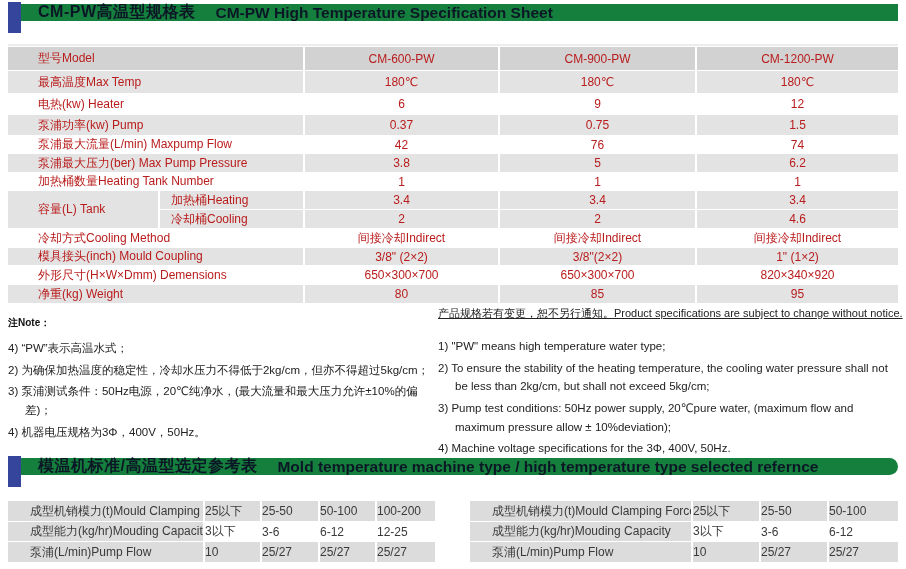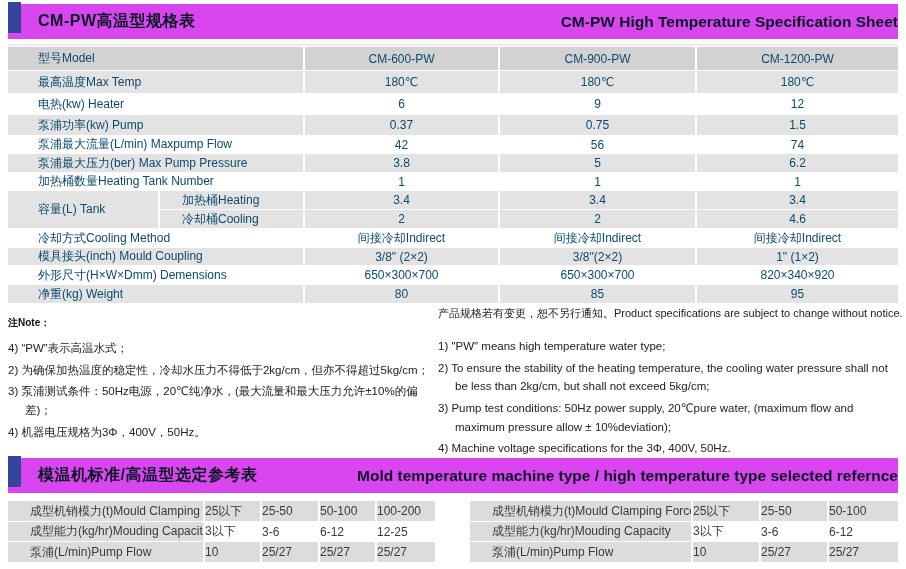--- a/index.html
+++ b/index.html
@@ -2,44 +2,44 @@
 <html><head>
 <meta charset="utf-8">
 <style>
   html,body{margin:0;padding:0;}
   body{
     width:906px;height:569px;background:#ffffff;position:relative;overflow:hidden;
     font-family:"Liberation Sans","DejaVu Sans",sans-serif;
     -webkit-font-smoothing:antialiased;
   }
   
-  .banner{position:absolute;left:8px;width:890px;height:35px;background:#d946ef;display:flex;align-items:center;justify-content:space-between;}
+  .banner{position:absolute;left:8px;width:890px;height:17px;background:#15803d;display:flex;align-items:center;}
   .banner .accent{position:absolute;left:0;top:-2px;width:13px;height:31px;background:#34459b;}
   .banner .t-zh{margin-left:30px;font-size:16px;font-weight:bold;color:#0c1726;letter-spacing:.5px;}
   .banner .t-en{margin-left:20px;font-size:15.5px;font-weight:bold;color:#0c1726;}
   #banner1{top:4px;}
-  #banner2{top:458px;}
+  #banner2{top:458px;border-radius:12px;}
   .topline{position:absolute;top:44px;left:8px;width:890px;height:2px;background:#ececec;}
   
   table{border-collapse:separate;border-spacing:0 1px;table-layout:fixed;}
   td{padding:0;overflow:hidden;white-space:nowrap;}
   .spec{position:absolute;top:46px;left:8px;width:890px;}
-  .spec td{font-size:12px;color:#0c4a6e;text-align:center;border-right:2px solid #fff;vertical-align:middle;}
+  .spec td{font-size:12px;color:#b91c1c;text-align:center;border-right:2px solid #fff;vertical-align:middle;}
   .spec td:last-child{border-right:none;}
   .spec td.lab{text-align:left;padding-left:30px;}
-  .spec td.sublab{text-align:left;padding-left:22px;}
+  .spec td.sublab{text-align:left;padding-left:11px;}
   .spec tr.hdr td{background:#d2d2d2;}
   .spec tr.g td{background:#e3e3e3;}
   
   .notes{position:absolute;top:304px;left:8px;width:892px;display:flex;}
   .notes-left{width:422px;flex:none;}
   .notes-right{width:460px;flex:none;margin-left:8px;}
   .note-h{font-size:10px;font-weight:bold;color:#111;margin:12px 0 9px 0;}
   .n-item{font-size:11.5px;color:#222;line-height:1.62;padding-left:17px;text-indent:-17px;margin-bottom:3px;}
-  .notice{font-size:11px;color:#222;white-space:nowrap;margin:2px 0 16px 0;}
+  .notice{font-size:11px;color:#222;white-space:nowrap;margin:2px 0 16px 0;text-decoration:underline;}
   
   .ref{position:absolute;top:500px;}
   #ref-left{left:8px;width:427px;}
   #ref-right{left:470px;width:428px;}
   .ref td{font-size:12px;color:#3a3a3a;text-align:left;border-right:2px solid #fff;vertical-align:middle;}
   .ref td:last-child{border-right:none;}
   .ref td.lab{text-align:left;padding-left:22px;background:#dcdcdc;}
   .ref tr.g td{background:#dcdcdc;}
 </style>
 </head>
@@ -81,21 +81,21 @@
   </tr>
   <tr class="g" style="height:20px">
     <td class="lab" colspan="2">泵浦功率(kw) Pump</td>
     <td>0.37</td>
     <td>0.75</td>
     <td>1.5</td>
   </tr>
   <tr style="height:16px">
     <td class="lab" colspan="2">泵浦最大流量(L/min) Maxpump Flow</td>
     <td>42</td>
-    <td>56</td>
+    <td>76</td>
     <td>74</td>
   </tr>
   <tr class="g" style="height:18px">
     <td class="lab" colspan="2">泵浦最大压力(ber) Max Pump Pressure</td>
     <td>3.8</td>
     <td>5</td>
     <td>6.2</td>
   </tr>
   <tr style="height:17px">
     <td class="lab" colspan="2">加热桶数量Heating Tank Number</td>

